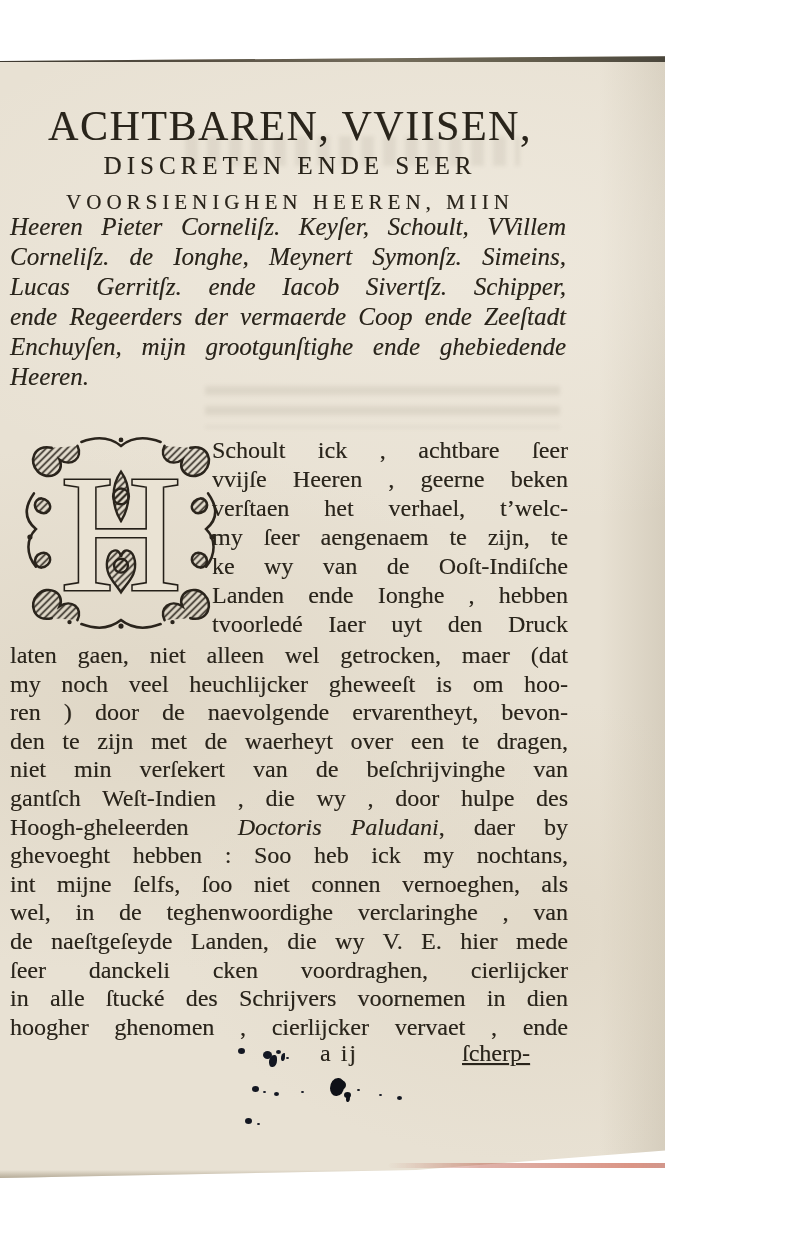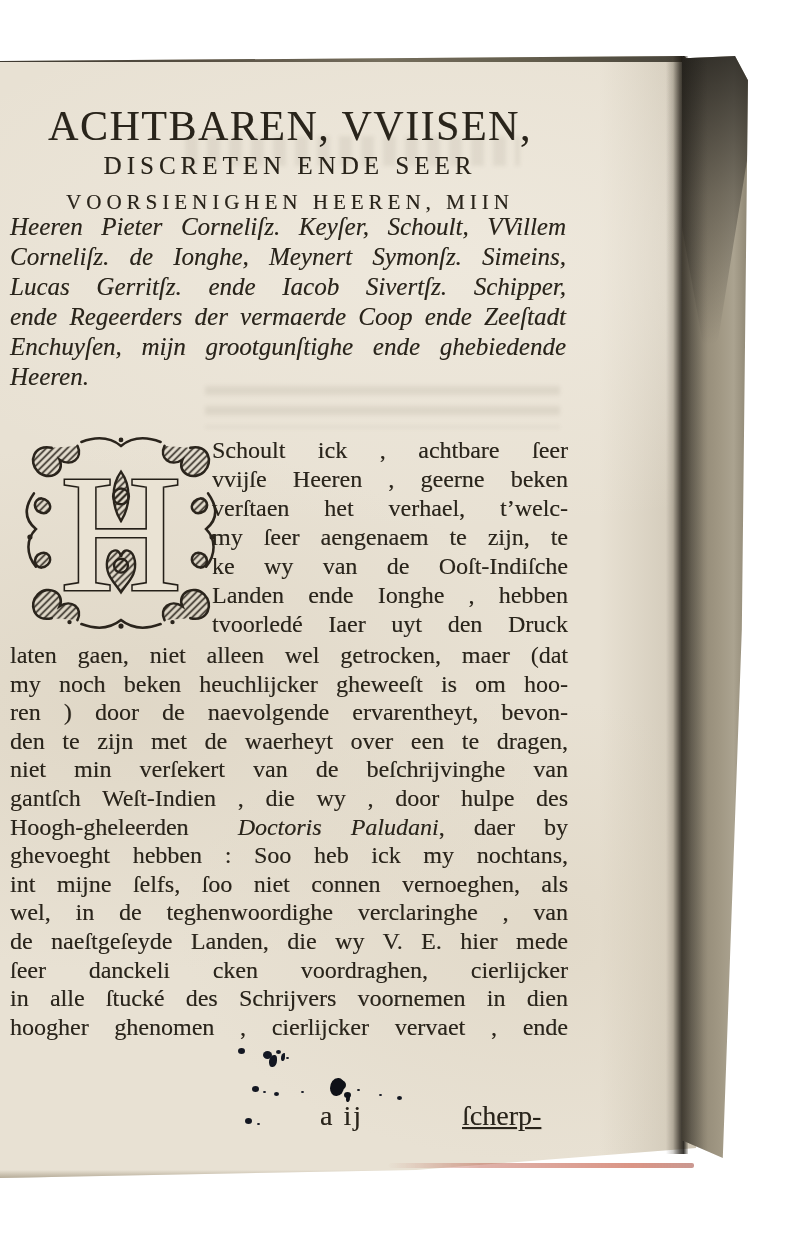--- a/index.html
+++ b/index.html
@@ -1,16 +1,16 @@
 <!DOCTYPE html>
 <html><head>
 <meta charset="utf-8">
 <style>
   html,body{margin:0;padding:0;background:#ffffff;}
-  .photo{position:relative;width:796px;height:1260px;background:#ffffff;overflow:hidden;
+  .photo{position:relative;width:665px;height:1260px;background:#ffffff;overflow:hidden;
          font-family:"Liberation Serif","DejaVu Serif",serif;color:#29241b;border-radius:26px;}
 
   
   .leaf{position:absolute;left:-4px;top:56px;width:702px;height:1122px;
         background:
           radial-gradient(620px 380px at 18% 58%, rgba(213,203,183,.45), transparent 70%),
           radial-gradient(520px 330px at 78% 78%, rgba(216,206,186,.40), transparent 70%),
           radial-gradient(900px 420px at 65% 18%, rgba(243,238,228,.55), transparent 65%),
           linear-gradient(90deg, rgba(0,0,0,0) 86%, rgba(148,136,112,.30) 99%),
           #e8e1d3;
@@ -57,21 +57,21 @@
 
   .dropcap{position:absolute;left:12px;top:434px;}
 
   .opening{top:436px;left:202px;width:356px;font-size:24px;}
   .opening div{height:29px;line-height:29px;}
 
   .bodytxt{top:641px;width:558px;font-size:24px;}
   .bodytxt .bl{height:28.6px;line-height:28.6px;}
   .it{font-style:italic;margin-left:20px;}
 
-  .sigline{top:1100px;width:558px;height:30px;font-size:28px;}
+  .sigline{top:1040px;width:558px;height:30px;font-size:24px;}
   .sig{position:absolute;left:310px;letter-spacing:2px;}
   .catch{position:absolute;left:452px;text-decoration:underline;}
 
   
   .spatter{position:absolute;left:238px;top:1048px;width:7px;height:6px;border-radius:50%;
         background:#131722;
         box-shadow:
           26px 4px 0 1px #131722, 37px 1px 0 -1px #131722, 46px 7px 0 -2px #131722,
           14px 38px 0 0 #131722, 23px 41px 0 -2px #131722, 35px 43px 0 -1px #131722,
           61px 41px 0 -2px #131722, 74px 44px 0 -3px #131722,
@@ -158,21 +158,21 @@
       <div class="jl">vvijſe Heeren , geerne beken</div>
       <div class="jl">verſtaen het verhael, t’welc-</div>
       <div class="jl">my ſeer aengenaem te zijn, te</div>
       <div class="jl">ke wy van de Ooſt-Indiſche</div>
       <div class="jl">Landen ende Ionghe , hebben</div>
       <div class="jl">tvoorledé Iaer uyt den Druck</div>
     </div>
 
     <div class="tb bodytxt">
       <div class="bl jl">laten gaen, niet alleen wel getrocken, maer (dat</div>
-      <div class="bl jl">my noch beken heuchlijcker gheweeſt is om hoo-</div>
+      <div class="bl jl">my noch veel heuchlijcker gheweeſt is om hoo-</div>
       <div class="bl jl">ren ) door de naevolgende ervarentheyt, bevon-</div>
       <div class="bl jl">den te zijn met de waerheyt over een te dragen,</div>
       <div class="bl jl">niet min verſekert van de beſchrijvinghe van</div>
       <div class="bl jl">gantſch Weſt-Indien , die wy , door hulpe des</div>
       <div class="bl jl"><span>Hoogh-gheleerden </span><span class="it">Doctoris Paludani</span><span>, daer by</span></div>
       <div class="bl jl">ghevoeght hebben : Soo heb ick my nochtans,</div>
       <div class="bl jl">int mijne ſelfs, ſoo niet connen vernoeghen, als</div>
       <div class="bl jl">wel, in de teghenwoordighe verclaringhe , van</div>
       <div class="bl jl">de naeſtgeſeyde Landen, die wy V. E. hier mede</div>
       <div class="bl jl">ſeer danckeli cken voordraghen, cierlijcker</div>

